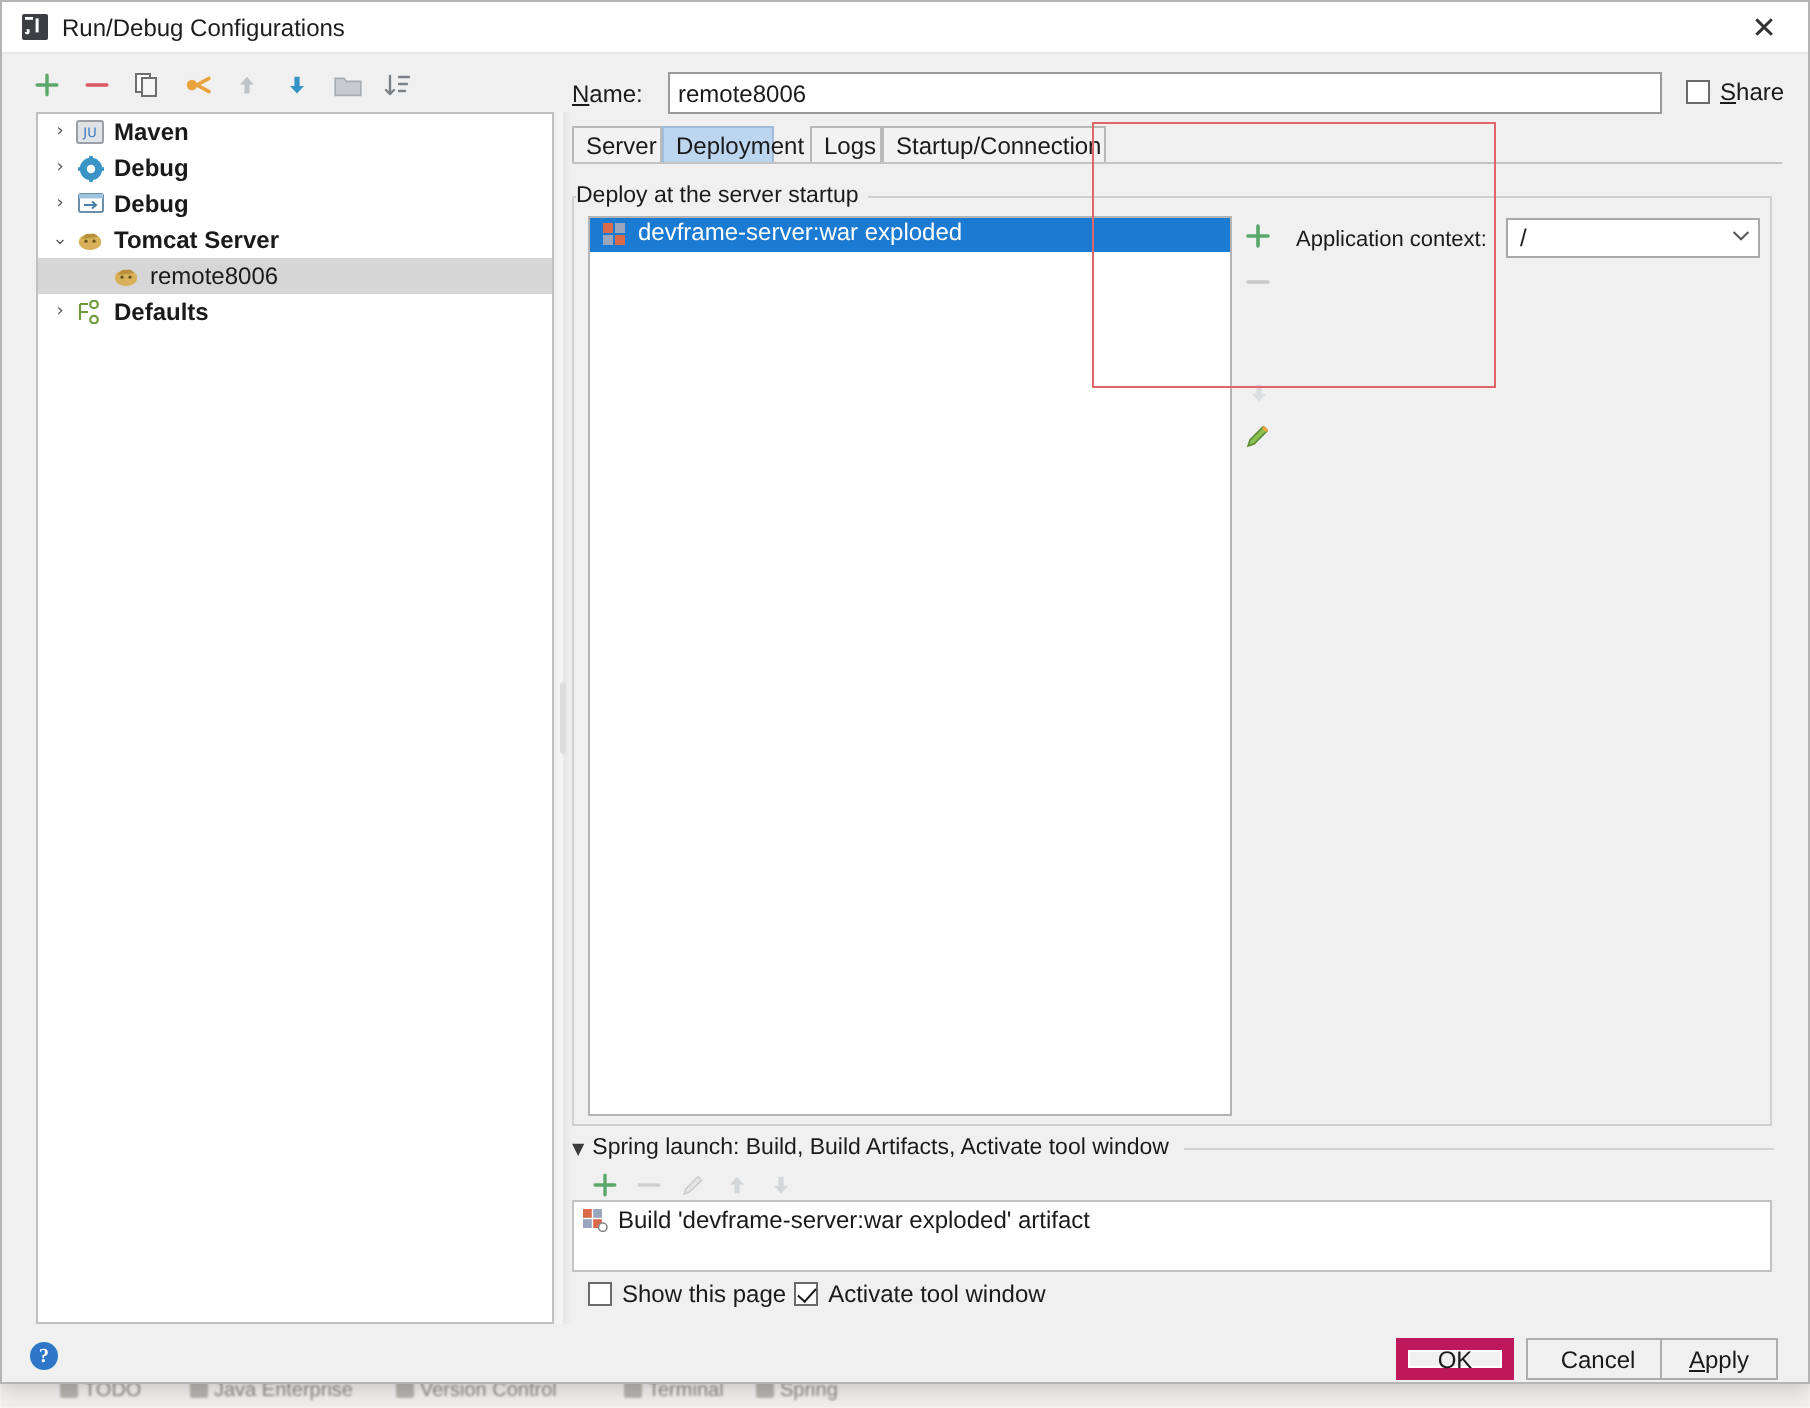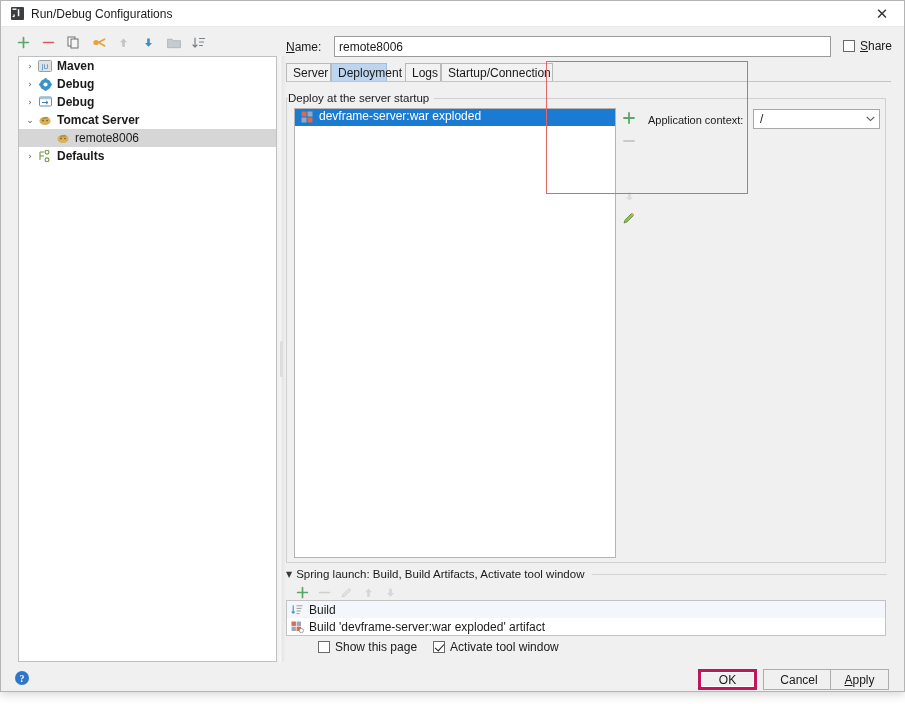--- a/index.html
+++ b/index.html
@@ -250,59 +250,66 @@
     background: #ffffff; border: 1px solid #c2c2c2;
   }
   .bl-row {
     height: 17px; display: flex; align-items: center; padding-left: 3px;
     font-size: 12px; white-space: nowrap;
   }
   .bl-row.alt { background: #f3f6fb; }
   .bl-row .bl-icon { width: 15px; height: 13px; margin-right: 4px; display:inline-flex; align-items:center; justify-content:center; flex:none;}
   #bl-checks {
     position: absolute; left: 8px; top: 608px;
-    display: flex; align-items: flex-start; gap: 16px; font-size: 12px; margin-left: 24px;
+    display: flex; align-items: flex-start; gap: 4px; font-size: 12px;
   }
   #bl-checks .chk-item { display: flex; align-items: center; gap: 5px; }
 
   
   #help-icon {
     position: absolute; left: 14px; top: 670px;
     width: 14px; height: 14px; border-radius: 50%;
     background: #2e77c8; color: #fff; font-size: 10px; font-weight: bold;
     display: flex; align-items: center; justify-content: center;
     font-family: "Liberation Serif", serif;
   }
   .dlgbtn {
     position: absolute; top: 668px; height: 21px;
     border: 1px solid #adadad; background: #f0f0f0;
     font-size: 12px; display: flex; align-items: center; justify-content: center;
     font-family: "Liberation Sans", sans-serif; color: #1a1a1a;
   }
-  .dlgbtn.default { border: 3px solid #be185d; box-shadow: inset 0 0 0 1px #ffffff; }
+  .dlgbtn.default { border: 6px solid #be185d; box-shadow: inset 0 0 0 1px #ffffff; }
   .dlgbtn u { text-decoration: underline; }
 </style>
 </head>
 <body>
 
 <div id="ide-bg">
   <div id="ide-left-strip">
       <div class="codeline" style="top: 16px;"></div>
       <div class="codeline" style="top: 40px;"></div>
       <div class="codeline" style="top: 64px;"></div>
       <div class="codeline" style="top: 88px;"></div>
       <div class="codeline" style="top: 112px;"></div>
       <div class="codeline" style="top: 136px;"></div>
       <div class="codeline" style="top: 160px;"></div>
       <div class="codeline" style="top: 184px;"></div>
       <div class="codeline" style="top: 208px;"></div>
       <div class="codeline" style="top: 232px;"></div>
     </div>
   <div id="ide-right-strip"></div>
   <div id="ide-top-right"></div>
+  <div id="ide-statusbar">
+      <span class="sb-item" style="left: 30px;"><span class="sb-icon"></span>TODO</span>
+      <span class="sb-item" style="left: 95px;"><span class="sb-icon"></span>Java Enterprise</span>
+      <span class="sb-item" style="left: 198px;"><span class="sb-icon"></span>Version Control</span>
+      <span class="sb-item" style="left: 312px;"><span class="sb-icon"></span>Terminal</span>
+      <span class="sb-item" style="left: 378px;"><span class="sb-icon"></span>Spring</span>
+    </div>
 </div>
 
 <div id="dialog">
 
   <div id="titlebar">
     <span class="tb-icon">
       <svg width="13" height="13" viewBox="0 0 13 13">
         <rect x="0" y="0" width="13" height="13" rx="1" fill="#3c3f41"></rect>
         <rect x="1.5" y="1.5" width="4" height="1.4" fill="#ffffff"></rect>
         <rect x="6.8" y="2.2" width="1.5" height="7" fill="#ffffff"></rect>
@@ -547,29 +554,20 @@
           </svg>
       </span>
       <span class="tbtn" style="left:88px">
         <svg width="13" height="13" viewBox="0 0 13 13">
             <path d="M6.5 10.8 L10 7 H7.8 V2.4 H5.2 V7 H3z" fill="#d3d7da"></path>
           </svg>
       </span>
     </div>
 
     <div id="bl-list">
-      <div class="bl-row alt">
-        <span class="bl-icon">
-          <svg width="13" height="12" viewBox="0 0 13 12">
-            <path d="M2.2 1.5 v7 M2.2 9.3 l-1.5-1.8 M2.2 9.3 l1.5-1.8" stroke="#3592c4" stroke-width="1.1" fill="none"></path>
-            <path d="M5.5 1.8h6 M5.5 4.4h5 M5.5 7h4.2 M5.5 9.6h3" stroke="#9aa0a6" stroke-width="1"></path>
-          </svg>
-        </span>
-        <span>Build</span>
-      </div>
       <div class="bl-row">
         <span class="bl-icon">
           <svg width="13" height="12" viewBox="0 0 13 12">
             <rect x="0.5" y="0.5" width="4.4" height="4.4" fill="#d96a4a"></rect>
             <rect x="5.6" y="0.5" width="4.4" height="4.4" fill="#9aa6bd"></rect>
             <rect x="0.5" y="5.6" width="4.4" height="4.4" fill="#9aa6bd"></rect>
             <rect x="5.6" y="5.6" width="4.4" height="4.4" fill="#d96a4a"></rect>
             <circle cx="10.4" cy="9.6" r="2.1" fill="#ffffff" stroke="#8a8a8a" stroke-width=".8"></circle>
           </svg>
         </span>

